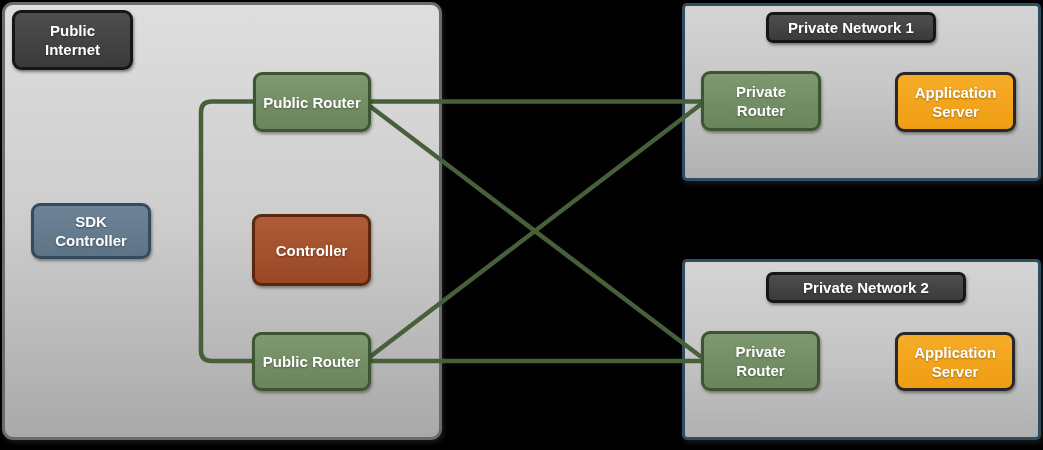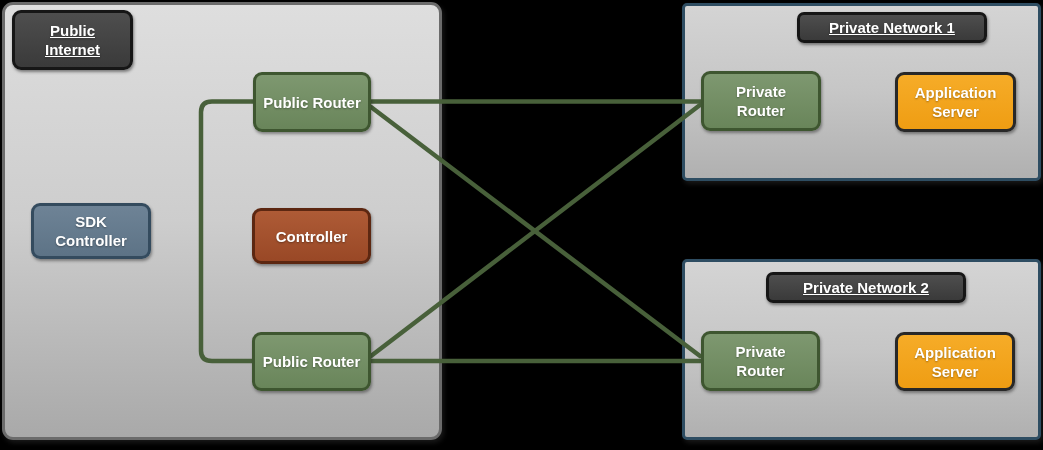--- a/index.html
+++ b/index.html
@@ -64,21 +64,20 @@
   }
   .node {
     border-radius: 9px;
     box-shadow: 1px 2px 3px rgba(30,30,30,0.45);
   }
   .badge {
     border-radius: 9px;
     background: linear-gradient(180deg, #4e4e4e, #3a3a3a);
     border: 3px solid #161616;
     box-shadow: 1px 2px 3px rgba(30,30,30,0.5);
-    text-decoration: underline;
   }
   .node-green {
     background: linear-gradient(180deg, #7e9870, #69855a);
     border: 3px solid #3e5630;
   }
   .node-blue {
     background: linear-gradient(180deg, #6e8396, #5d7386);
     border: 3px solid #344b5e;
   }
   .node-red {
@@ -87,24 +86,24 @@
   }
   .node-orange {
     background: linear-gradient(180deg, #f6ac28, #ef9d13);
     border: 3px solid #282828;
     justify-content: flex-end;
   }
 
   
   #badge-public-internet   { left: 12px;  top: 10px;  width: 121px; height: 60px; }
   #node-sdk-application    { left: 31px;  top: 203px; width: 120px; height: 56px; }
-  #node-controller         { left: 252px; top: 208px; width: 119px; height: 56px; text-align: center; }
+  #node-controller         { left: 252px; top: 214px; width: 119px; height: 72px; text-align: center; }
   #node-public-router-top  { left: 253px; top: 72px;  width: 118px; height: 60px; }
   #node-public-router-bot  { left: 252px; top: 332px; width: 119px; height: 59px; }
-  #badge-private-network-1 { left: 766px; top: 12px;  width: 190px; height: 31px; border-radius: 7px; margin-left: 31px; }
+  #badge-private-network-1 { left: 766px; top: 12px;  width: 170px; height: 31px; border-radius: 7px; }
   #badge-private-network-2 { left: 766px; top: 272px; width: 200px; height: 31px; border-radius: 7px; }
   #node-private-router-1   { left: 701px; top: 71px;  width: 120px; height: 60px; }
   #node-app-server-1       { left: 895px; top: 72px;  width: 121px; height: 60px; }
   #node-private-router-2   { left: 701px; top: 331px; width: 119px; height: 60px; }
   #node-app-server-2       { left: 895px; top: 332px; width: 120px; height: 59px; }
 </style>
 </head>
 <body>
 
 <div id="canvas">

